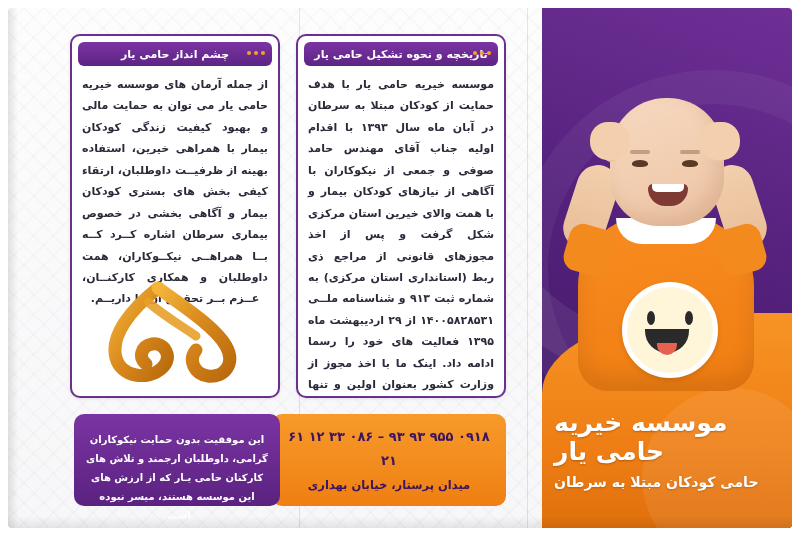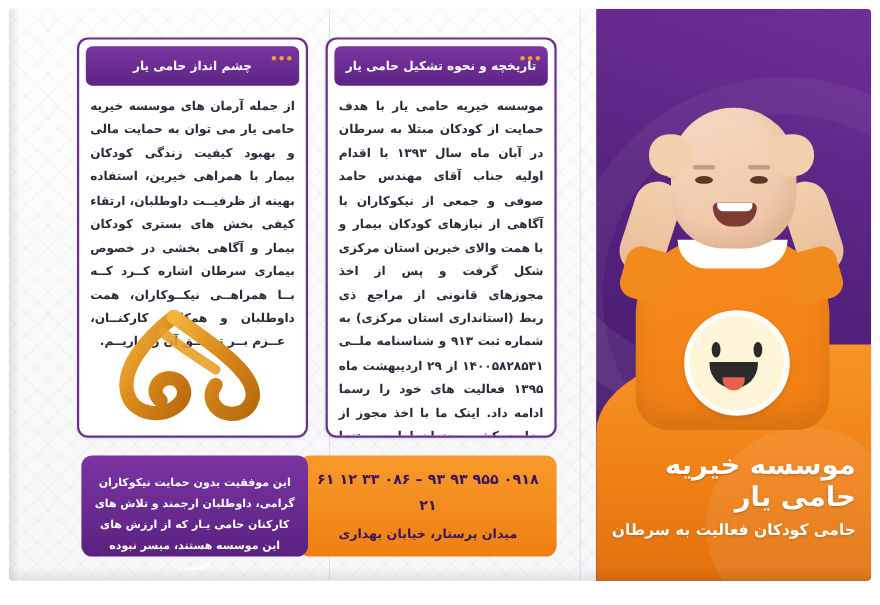--- a/index.html
+++ b/index.html
@@ -88,21 +88,21 @@
     border-radius: 50%;
     background: rgba(255,255,255,0.08);
   }
 
   
   .cover-text {
     position: absolute;
     right: 14px;
     bottom: 38px;
     width: 224px;
-    text-align: right;
+    text-align: left;
     color: #ffffff;
     z-index: 6;
   }
   .cover-title {
     font-size: 25px;
     font-weight: bold;
     letter-spacing: -0.5px;
     margin-bottom: 8px;
     text-shadow: 0 1px 2px rgba(0,0,0,0.25);
   }
@@ -280,21 +280,21 @@
     border: 2px solid #6b2e91;
     border-radius: 10px;
     box-shadow: 0 1px 3px rgba(0,0,0,0.10);
     overflow: hidden;
   }
   .panel.mid { right: 286px; }
   .panel.left { right: 512px; }
 
   .panel-head {
     position: relative;
-    height: 36px;
+    height: 24px;
     margin: 6px 6px 0 6px;
     border-radius: 6px;
     background: linear-gradient(180deg,#7b34a3,#5d2483);
     color: #ffffff;
     font-size: 11px;
     font-weight: bold;
     display: flex;
     align-items: center;
     justify-content: center;
     letter-spacing: 0;
@@ -414,21 +414,21 @@
 
     <div class="cover-panel">
       <div class="cover-swirl"></div>
       <div class="cover-swirl2"></div>
       <div class="cover-orange">
         <div class="cover-orange-deco"></div>
       </div>
 
       <div class="cover-text">
         <div class="cover-title">موسسه خیریه حامی یار</div>
-        <div class="cover-sub">حامی کودکان فعالیت به سرطان</div>
+        <div class="cover-sub">حامی کودکان مبتلا به سرطان</div>
       </div>
     </div>
 
     <div class="kid">
       <div class="kid-arm l"></div>
       <div class="kid-arm r"></div>
       <div class="kid-body"></div>
       <div class="kid-sleeve l"></div>
       <div class="kid-sleeve r"></div>
       <div class="kid-collar"></div>

